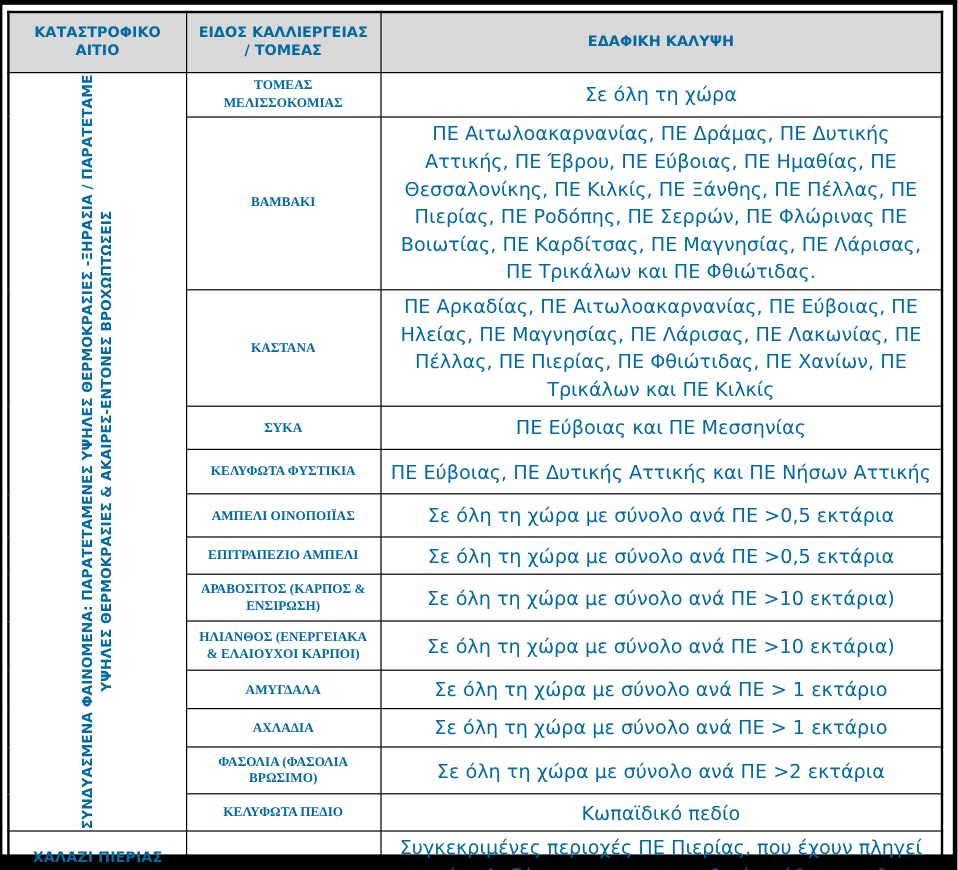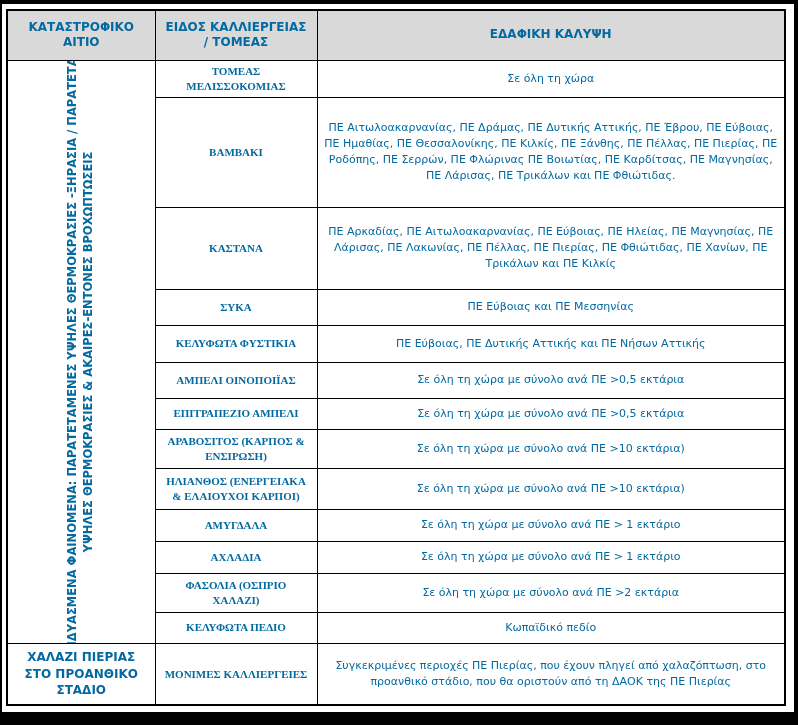--- a/index.html
+++ b/index.html
@@ -38,21 +38,21 @@
     line-height:1.3;
   }
   td.crop{
     font-weight:bold;
     font-size:11px;
     line-height:1.3;
     padding:2px 8px;
     font-family:Liberation Serif, serif;
   }
   td.coverage{
-    font-size:11px;
+    font-size:16px;
     line-height:1.45;
     padding:2px 14px;
   }
   td.cause-rot{
     position:relative;
     overflow:hidden;
   }
   .rot{
     position:absolute;
     top:50%;left:50%;
@@ -132,21 +132,21 @@
       </tr>
       <tr style="height:32px;">
         <td class="crop">ΑΜΥΓΔΑΛΑ</td>
         <td class="coverage">Σε όλη τη χώρα με σύνολο ανά ΠΕ &gt; 1 εκτάριο</td>
       </tr>
       <tr style="height:32px;">
         <td class="crop">ΑΧΛΑΔΙΑ</td>
         <td class="coverage">Σε όλη τη χώρα με σύνολο ανά ΠΕ &gt; 1 εκτάριο</td>
       </tr>
       <tr style="height:39px;">
-        <td class="crop">ΦΑΣΟΛΙΑ (ΟΣΠΡΙΟ ΧΑΛΑΖΙ)</td>
+        <td class="crop">ΦΑΣΟΛΙΑ (ΦΑΣΟΛΙΑ ΒΡΩΣΙΜΟ)</td>
         <td class="coverage">Σε όλη τη χώρα με σύνολο ανά ΠΕ &gt;2 εκτάρια</td>
       </tr>
       <tr style="height:31px;">
         <td class="crop">ΚΕΛΥΦΩΤΑ ΠΕΔΙΟ</td>
         <td class="coverage">Κωπαϊδικό πεδίο</td>
       </tr>
       <tr style="height:62px;margin-left:42px;">
         <td class="cause-hail">ΧΑΛΑΖΙ ΠΙΕΡΙΑΣ ΣΤΟ ΠΡΟΑΝΘΙΚΟ ΣΤΑΔΙΟ</td>
         <td class="crop">ΜΟΝΙΜΕΣ ΚΑΛΛΙΕΡΓΕΙΕΣ</td>
         <td class="coverage">Συγκεκριμένες περιοχές ΠΕ Πιερίας, που έχουν πληγεί από χαλαζόπτωση, στο προανθικό στάδιο, που θα οριστούν από τη ΔΑΟΚ της ΠΕ Πιερίας</td>

